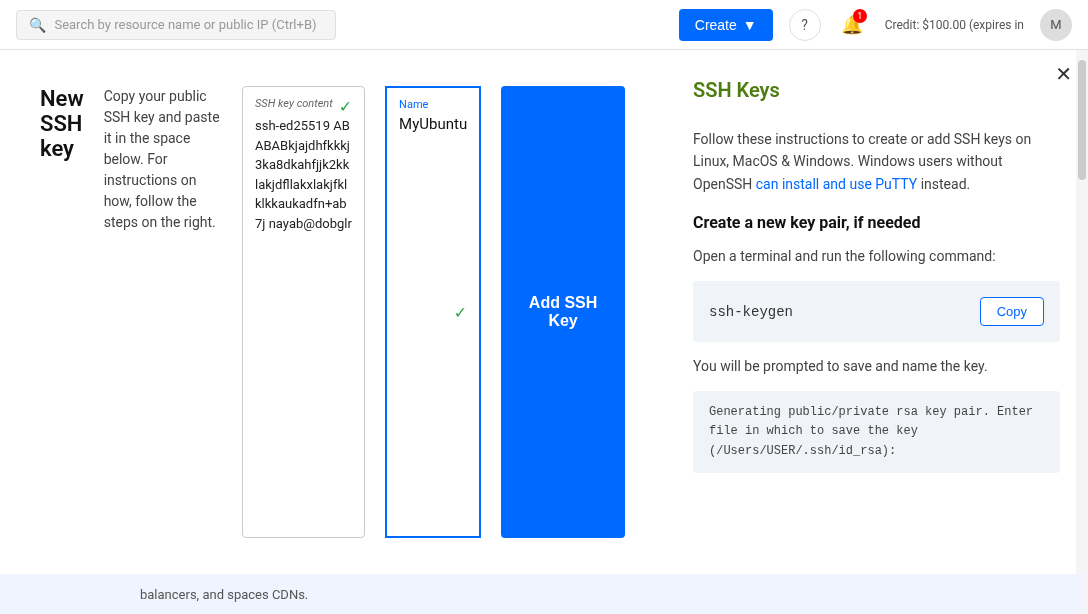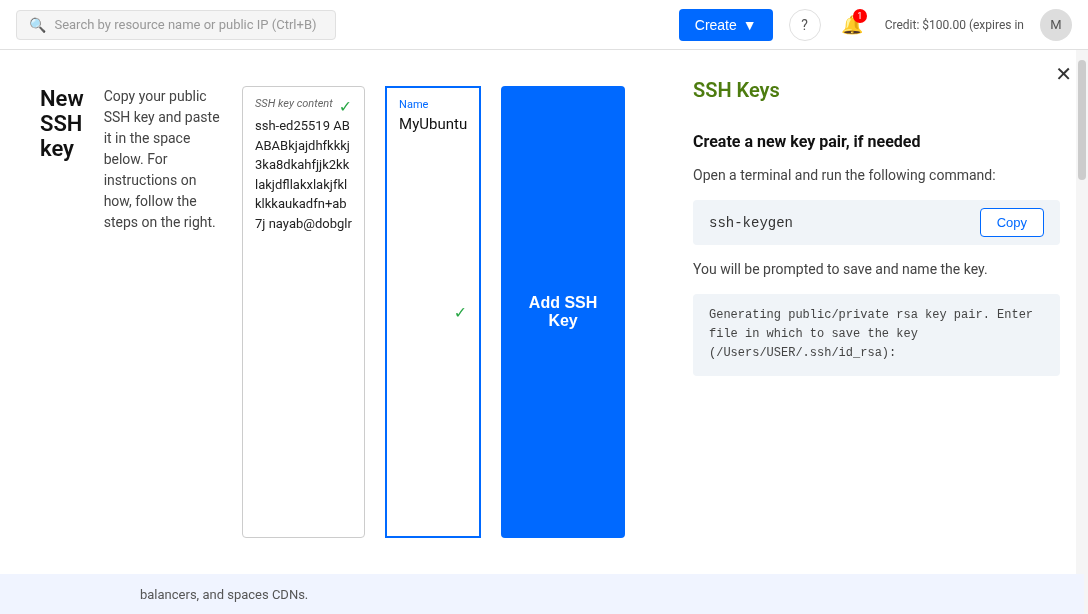--- a/index.html
+++ b/index.html
@@ -277,21 +277,21 @@
 
     .section-desc {
       font-size: 14px;
       color: #444;
       line-height: 1.5;
     }
 
     .command-box {
       background: #f0f4f8;
       border-radius: 4px;
-      padding: 8px 16px;
+      padding: 16px 16px;
       display: flex;
       align-items: center;
       justify-content: space-between;
       gap: 12px;
     }
 
     .command-text {
       font-family: 'Courier New', monospace;
       font-size: 14px;
       color: #333;
@@ -399,20 +399,25 @@
     </div>
 
     <button class="add-ssh-btn">Add SSH Key</button>
   </div>
 
   <div class="right-panel">
     <button class="close-btn">✕</button>
 
     <h2 class="right-title">SSH Keys</h2>
 
+    <p class="right-desc">
+      <span>Follow these instructions to create or add SSH keys on Linux, MacOS &amp; Windows. Windows users without OpenSSH</span>
+      <a class="link-text" href="#">can install and use PuTTY</a>
+      <span>instead.</span>
+    </p>
 
     <h3 class="section-title">Create a new key pair, if needed</h3>
 
     <p class="section-desc">Open a terminal and run the following command:</p>
 
     <div class="command-box">
       <span class="command-text">ssh-keygen</span>
       <button class="copy-btn">Copy</button>
     </div>
 

